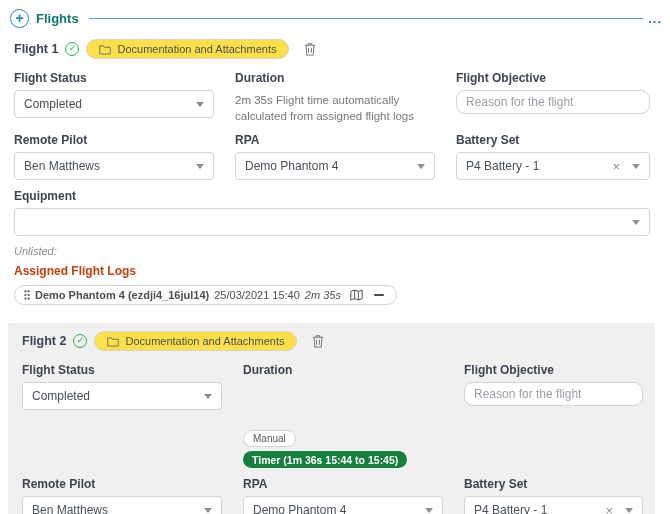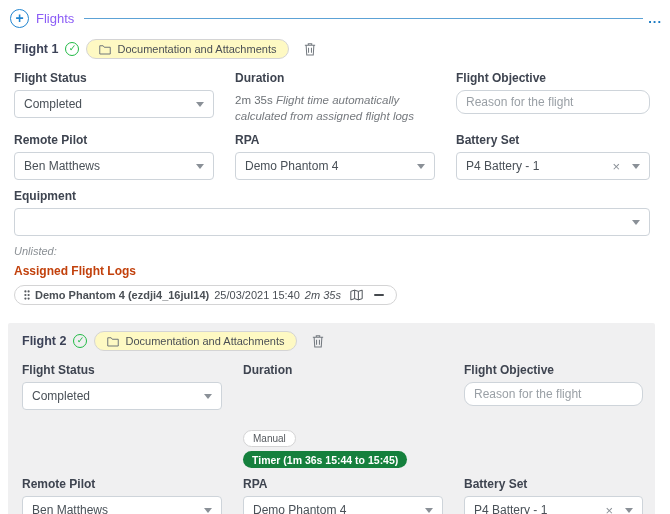--- a/index.html
+++ b/index.html
@@ -6,51 +6,51 @@
   html,body { width: 670px; height: 514px; background: #fff; overflow: hidden; }
   body { font-family: "Liberation Sans", "DejaVu Sans", sans-serif; font-size: 12px; color: #46494e; }
 
   .page { width: 670px; height: 514px; }
 
   
   .section-header { display: flex; align-items: center; padding: 9px 8px 0 10px; }
   .plus-circle { width: 19px; height: 19px; border: 1px solid #2185d0; border-radius: 50%;
     color: #2185d0; font-size: 14px; line-height: 17px; text-align: center; flex: 0 0 auto;
     cursor: pointer; margin-right: 7px; font-weight: bold; }
-  .header-title { color: #8b5cf6; font-weight: normal; font-size: 13px; margin-right: 10px; }
+  .header-title { color: #0f766e; font-weight: bold; font-size: 13px; margin-right: 10px; }
   .header-line { flex: 1; height: 1px; background: #5ca2d6; }
   .header-menu { color: #1678c2; font-weight: bold; font-size: 13px; letter-spacing: 1px; margin-left: 5px; line-height: 8px; cursor: pointer; }
 
   
   .flight-block { padding: 11px 20px 10px 14px; }
   .flight-block.gray { background: #f0f0f1; margin: 8px 15px 0 8px; padding: 8px 12px 12px 6px; border-radius: 2px; }
 
   .title-row { display: flex; align-items: center; gap: 7px; margin-bottom: 3px; }
   .flight-title { font-weight: bold; font-size: 12.5px; color: #3c4257; }
   .check-badge { width: 14px; height: 14px; border: 1.5px solid #21ba45; border-radius: 50%;
     color: #21ba45; font-size: 9px; line-height: 11px; text-align: center; flex: 0 0 auto; }
   .doc-chip { display: inline-flex; align-items: center; gap: 6px; border: 1px solid #d4d4d5;
-    border-radius: 11px; padding: 3px 12px; font-size: 11px; color: #4a4f55; background: #fef9c3; cursor: pointer; }
+    border-radius: 11px; padding: 3px 12px; font-size: 11px; color: #4a4f55; background: #fde047; cursor: pointer; }
   .icon { color: #6d7378; display: inline-flex; align-items: center; }
   .trash-btn { margin-left: 8px; cursor: pointer; color: #747a80; display: inline-flex; }
 
   .grid { display: grid; grid-template-columns: 200px 200px 1fr; column-gap: 21px; }
   .field-label { font-weight: bold; color: #3e4450; font-size: 12px; margin: 9px 0 5px; }
   .select { height: 28px; border: 1px solid #ced4da; border-radius: 4px; background: #fff;
     display: flex; align-items: center; padding: 0 9px; color: #495057; font-size: 12px; cursor: pointer; }
   .select .val { flex: 1; white-space: nowrap; overflow: hidden; }
   .caret { width: 0; height: 0; border-left: 4px solid transparent; border-right: 4px solid transparent;
     border-top: 5px solid #8a9097; flex: 0 0 auto; }
   .clear-x { color: #8a9097; font-size: 13px; margin-right: 12px; cursor: pointer; line-height: 1; }
   .text-input { width: 100%; height: 24px; border: 1px solid #ced4da; border-radius: 9px;
     padding: 0 9px; font-size: 12px; color: #495057; font-family: inherit; background: #fff; }
   .text-input::placeholder { color: #9aa0a6; opacity: 1; }
 
   .duration-note { font-size: 11.5px; color: #6b7075; line-height: 1.4; padding-top: 2px; }
-  .duration-note .note { font-style: italic; color: #75797e; }
+  .duration-note .note { color: #75797e; }
 
   .manual-chip { display: inline-block; border: 1px solid #d4d4d5; border-radius: 10px; background: #fff;
     padding: 2px 9px; font-size: 10px; color: #55595e; margin-top: 48px; }
   .timer-chip { display: inline-block; background: #15803d; color: #fff; border-radius: 10px;
     padding: 2.5px 9px; font-size: 10.5px; margin-top: 4px; font-weight: bold; }
 
   .unlisted { font-style: italic; color: #8a8f94; font-size: 11px; margin: 9px 0 2px; }
   .section-label { font-weight: bold; color: #c2410c; font-size: 12px; margin: 7px 0 7px; }
 
   .log-chip { display: inline-flex; align-items: center; gap: 5px; border: 1px solid #d4d4d5;

